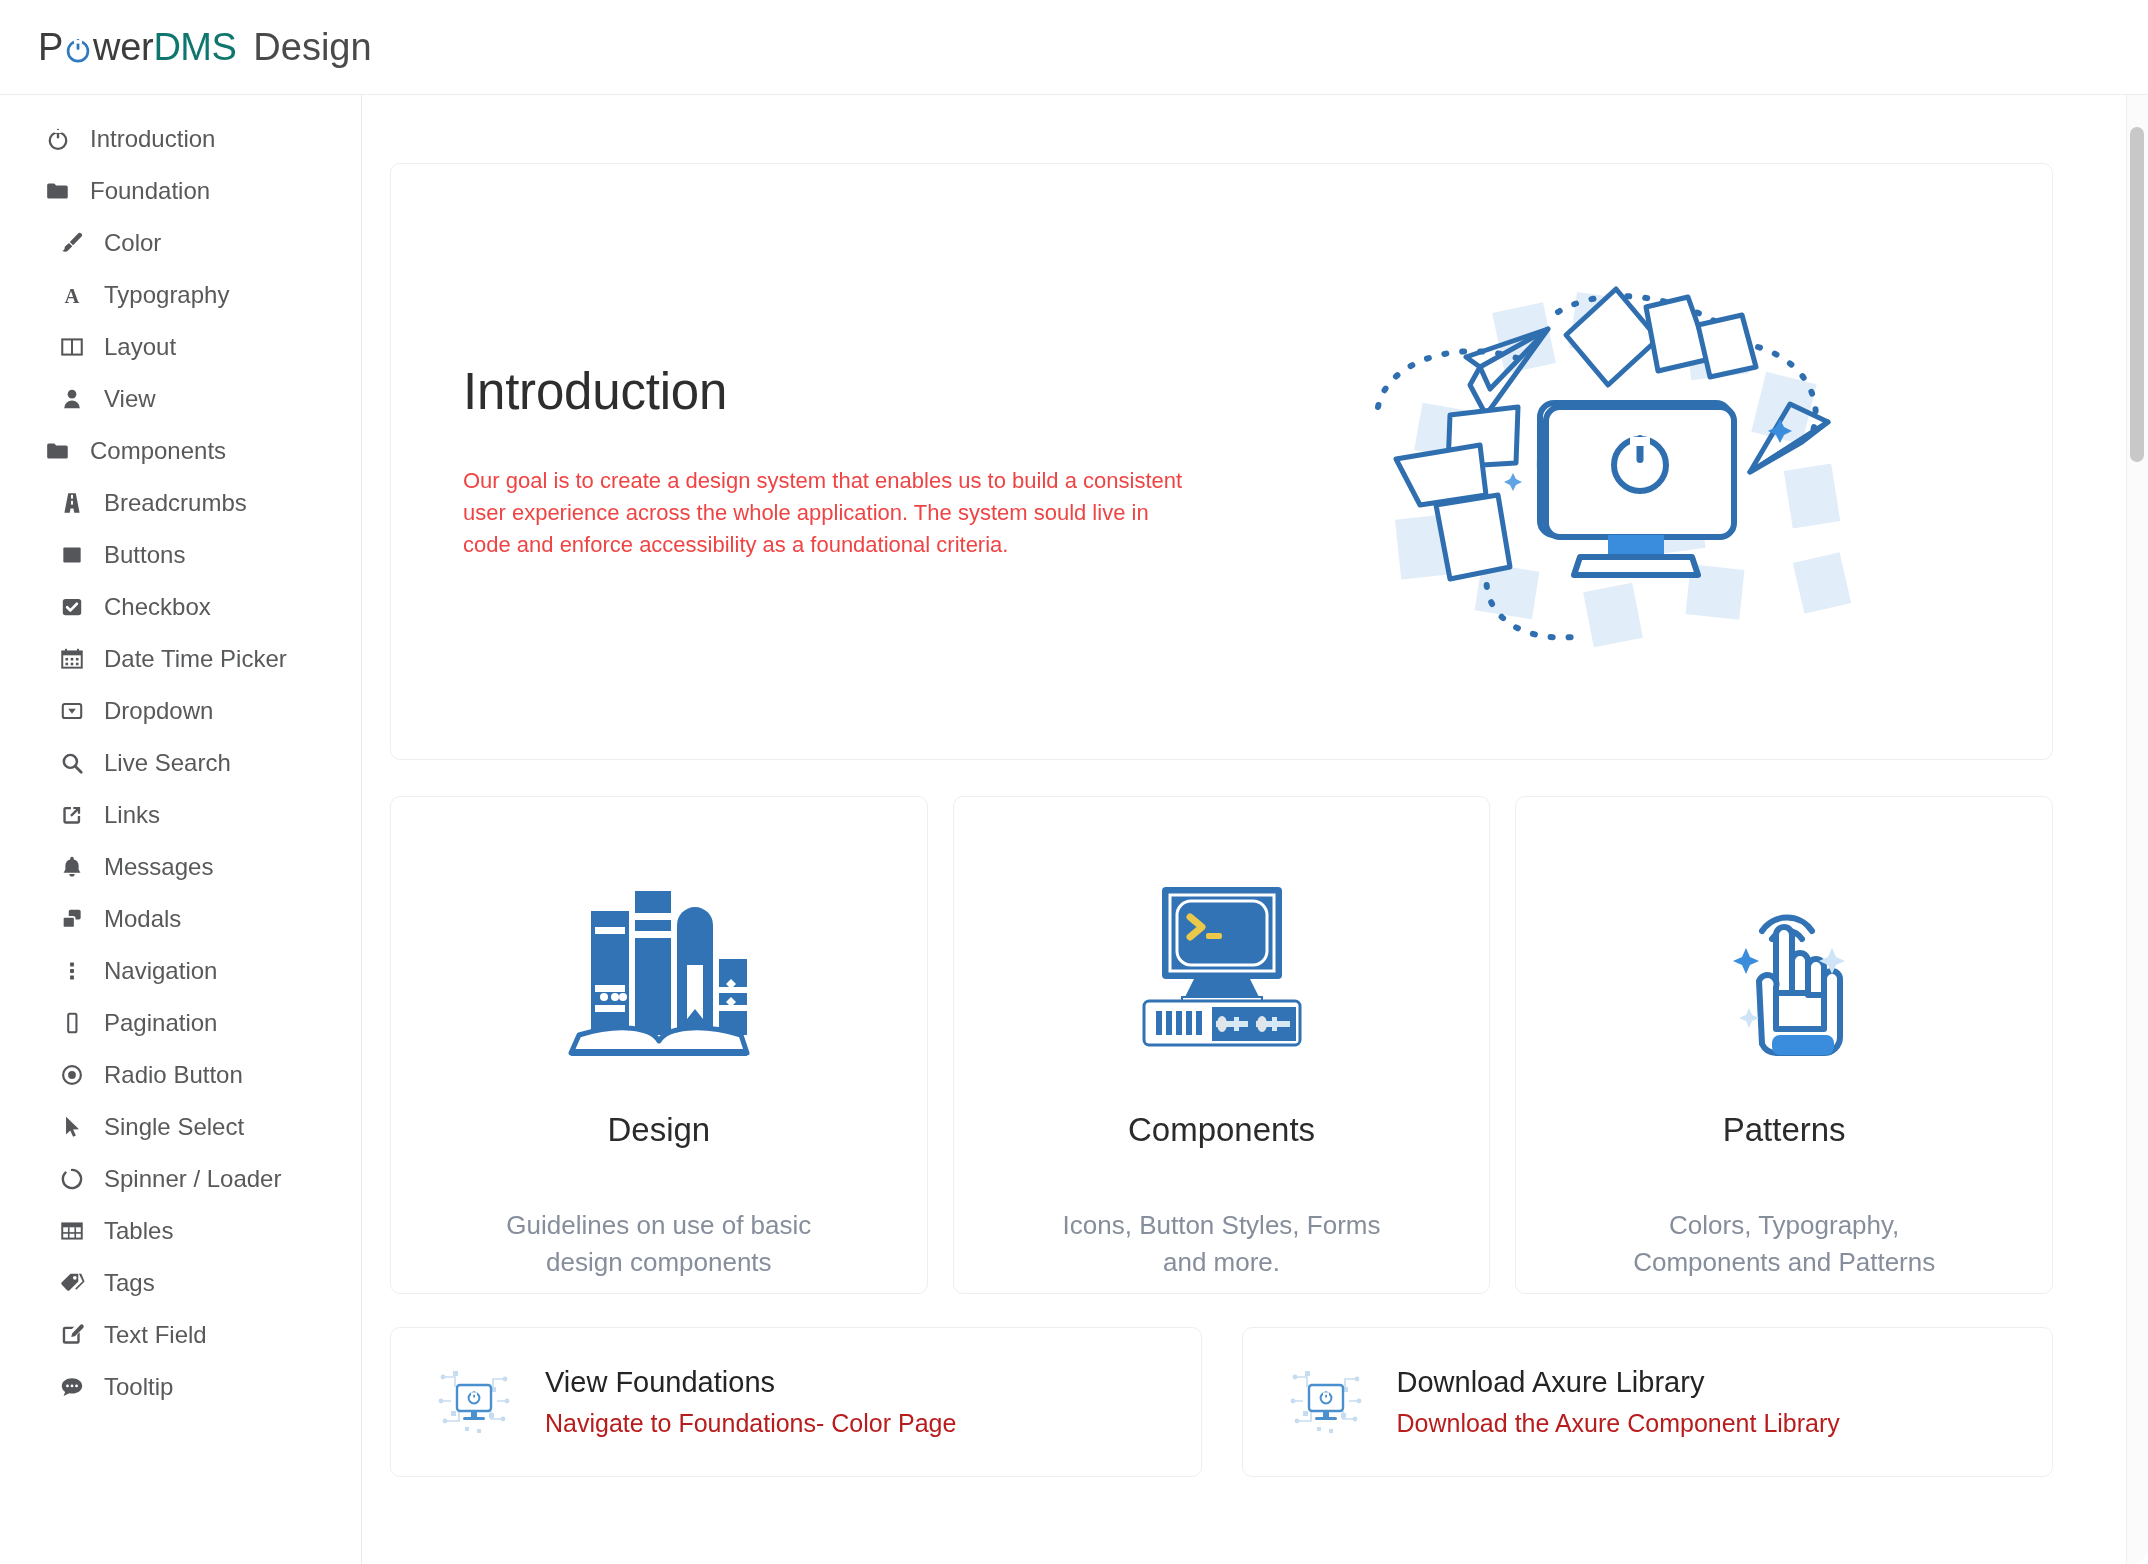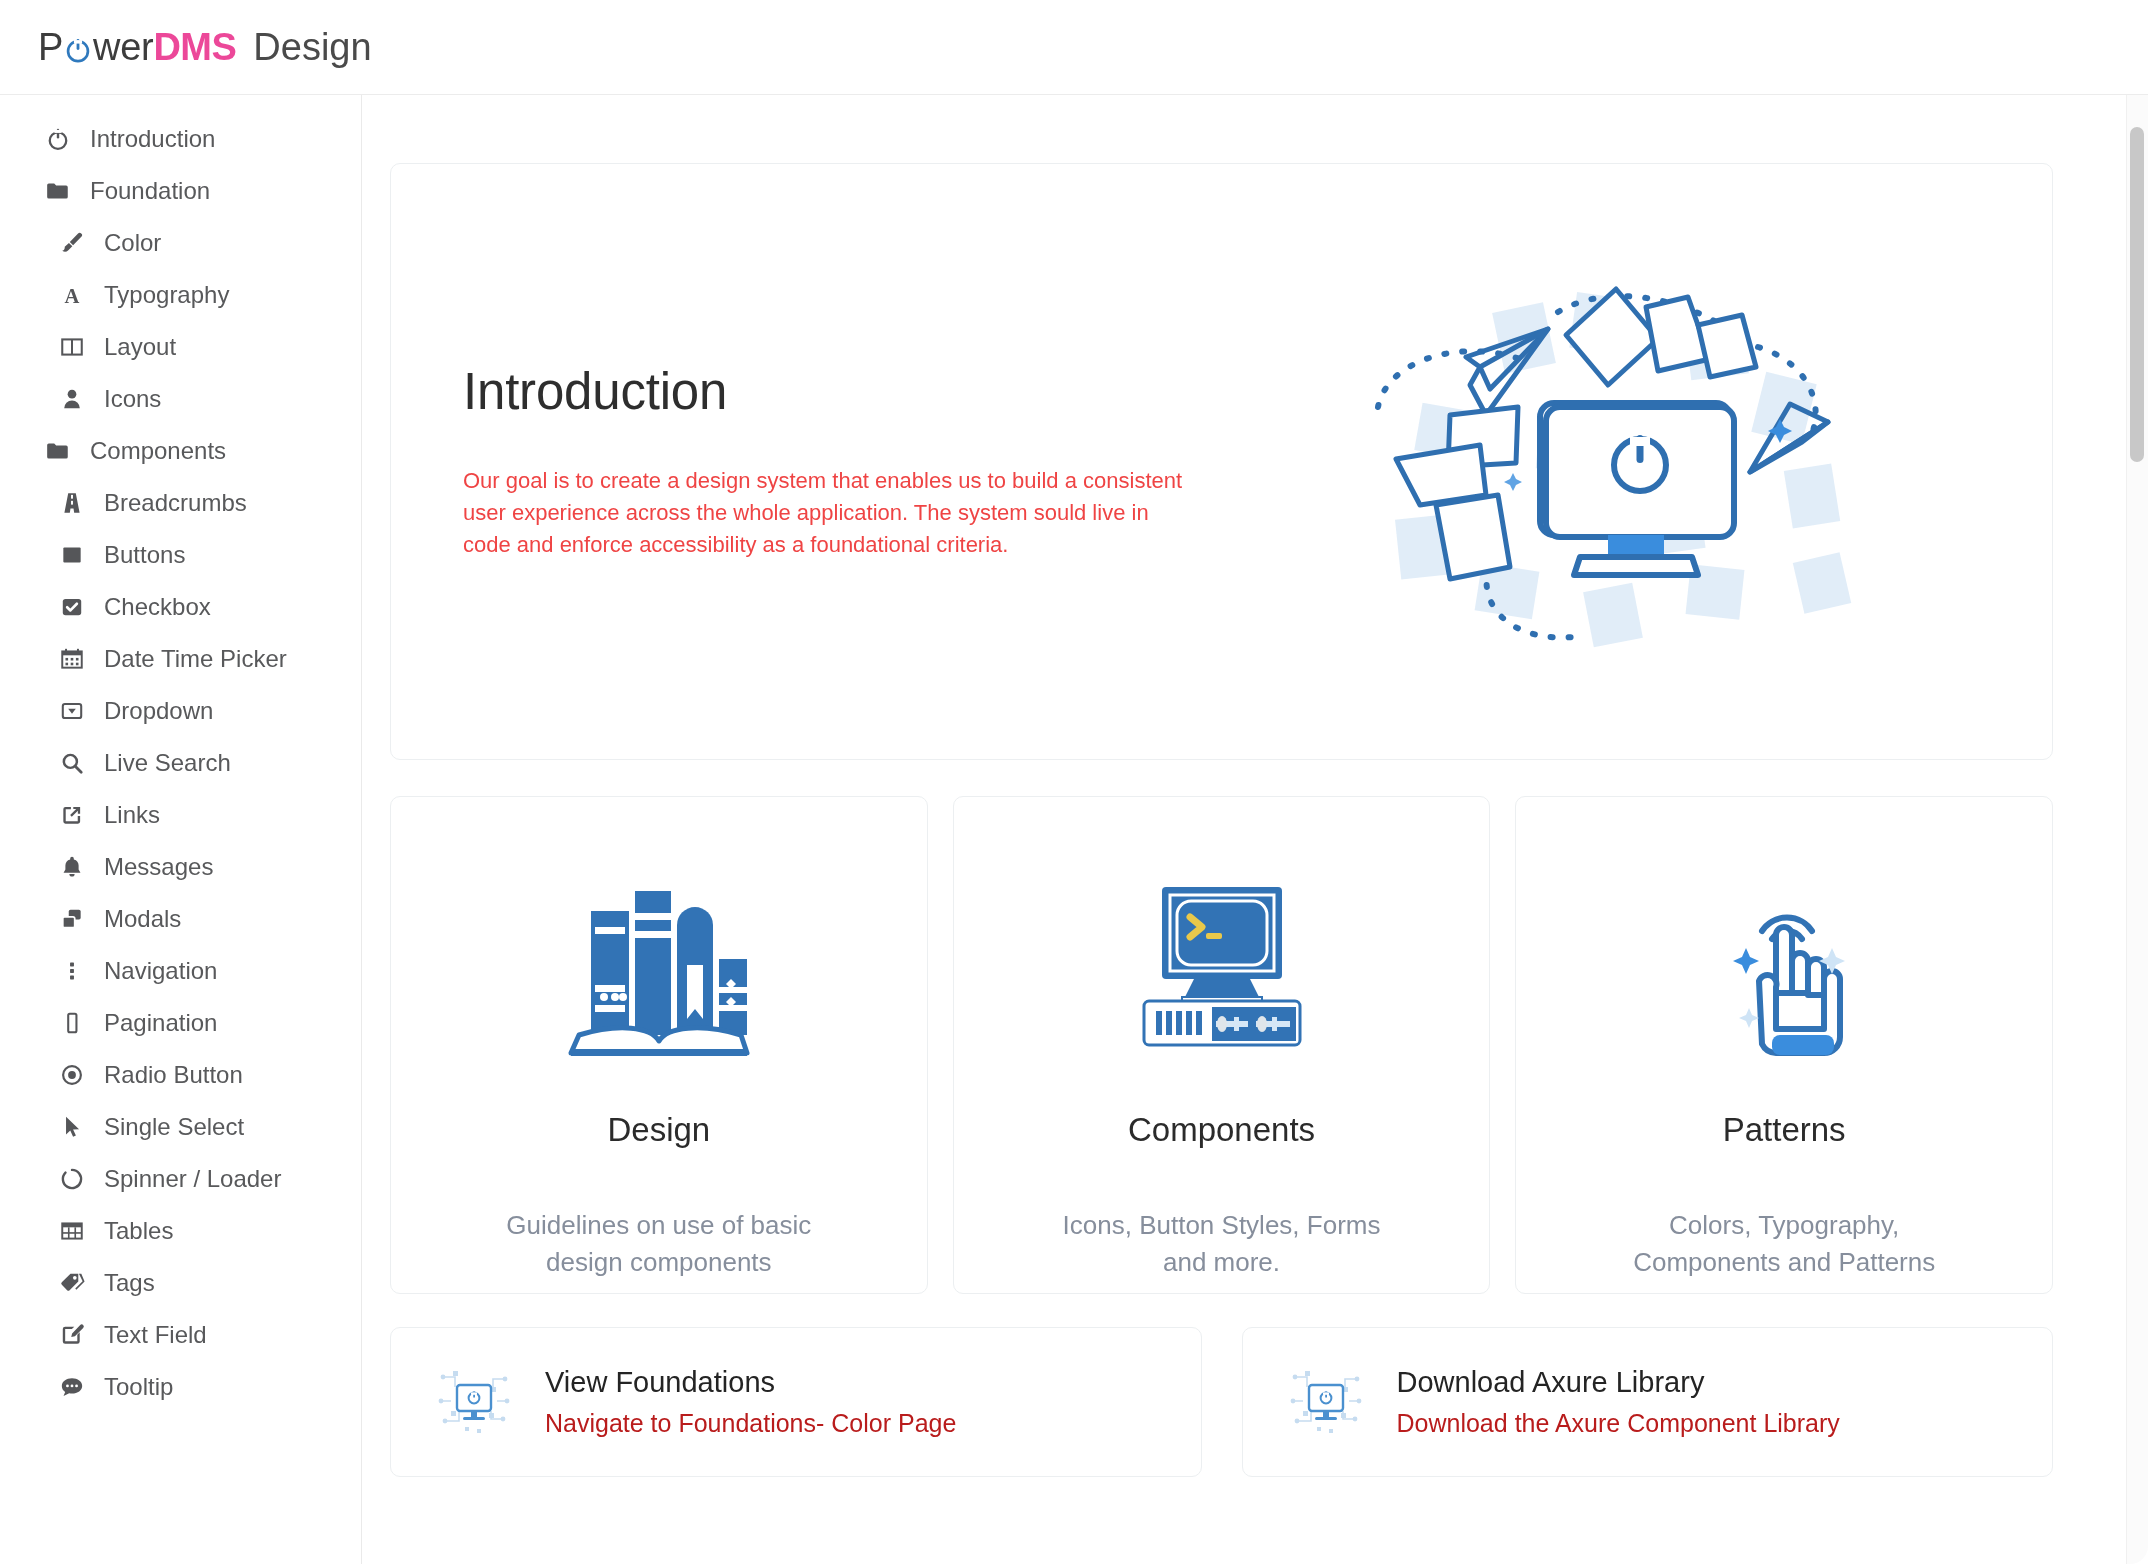--- a/index.html
+++ b/index.html
@@ -30,21 +30,21 @@
   .brand-power {
     font-size: 38px; font-weight: 400; color: #3d3d3d;
     letter-spacing: -0.3px; display: flex; align-items: center;
   }
   .brand-o {
     display: inline-block; position: relative;
     width: 28px; height: 28px; margin: 0 1px;
   }
   .brand-o svg { position: absolute; left: 0; top: 3px; }
   .brand-dms {
-    font-size: 38px; font-weight: 700; color: #ec4899;
+    font-size: 38px; font-weight: 400; color: #0f766e;
     letter-spacing: -0.5px;
   }
   .brand-design {
     font-size: 38px; font-weight: 400; color: #4a4a4a;
     margin-left: 17px;
   }
 
   
   .sidebar {
     position: absolute; left: 0; top: 95px;
@@ -212,21 +212,21 @@
         </span>
         <span class="nav-label">Layout</span>
       </div>
       <div class="nav-item lvl1">
         <span class="nav-ico">
           <svg width="26" height="26" viewBox="0 0 24 24">
             <circle cx="12" cy="7.5" r="4" fill="#555659"></circle>
             <path d="M4.8 20.5 a7.2 7.2 0 0 1 14.4 0 z" fill="#555659"></path>
           </svg>
         </span>
-        <span class="nav-label">Icons</span>
+        <span class="nav-label">View</span>
       </div>
       <div class="nav-item lvl0">
         <span class="nav-ico">
           <svg width="26" height="26" viewBox="0 0 24 24">
             <path d="M2 6.5 a1.5 1.5 0 0 1 1.5-1.5 h5 l1.8 2 h9.2 a1.5 1.5 0 0 1 1.5 1.5 v9 a1.5 1.5 0 0 1 -1.5 1.5 h-16 a1.5 1.5 0 0 1 -1.5-1.5 z" fill="#555659"></path>
           </svg>
         </span>
         <span class="nav-label">Components</span>
       </div>
       <div class="nav-item lvl1">

